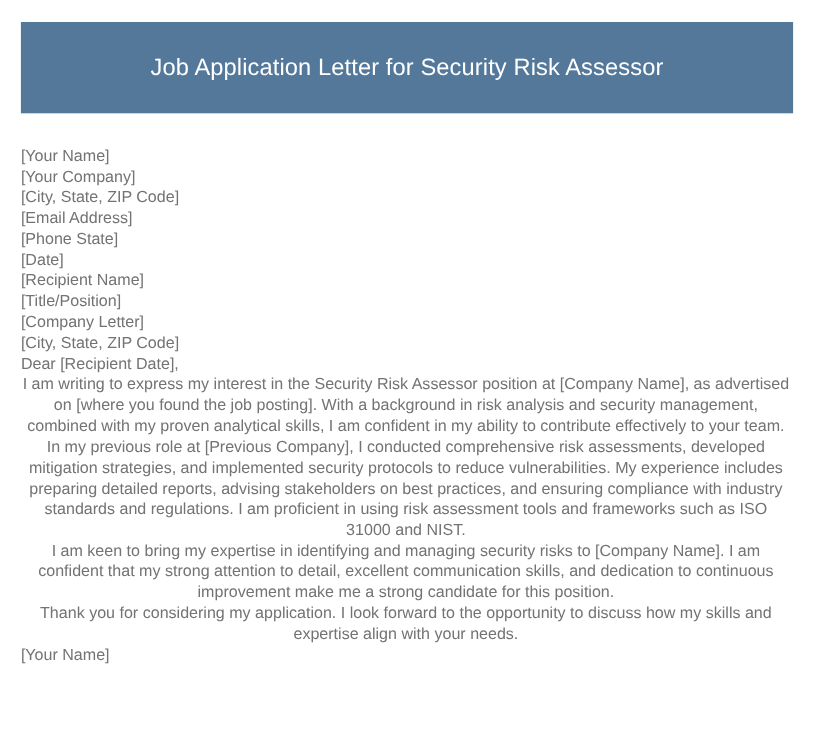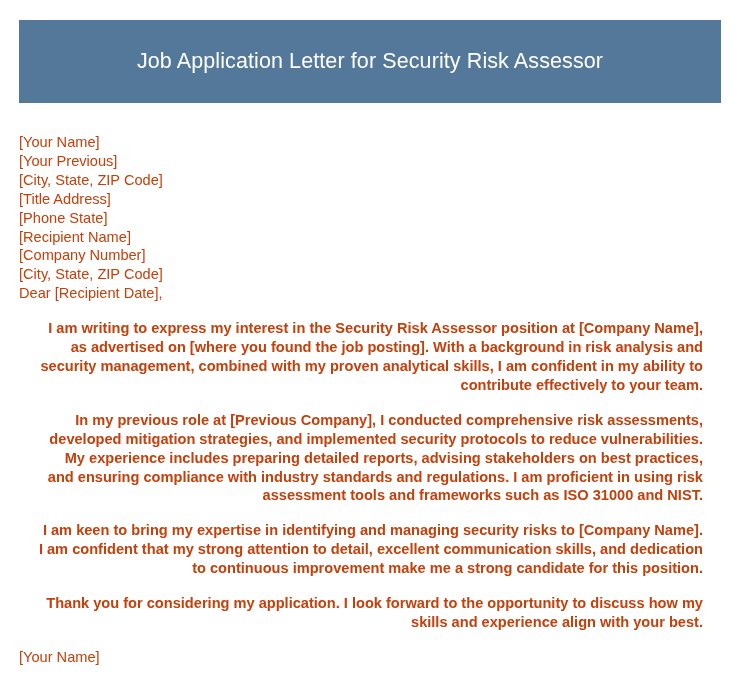--- a/index.html
+++ b/index.html
@@ -39,67 +39,68 @@
     letter-spacing: 0.1px;
     line-height: 1.2;
     text-align: right;
     white-space: nowrap;
   }
   .letter-body {
     position: absolute;
     left: 19px;
     top: 133px;
     width: 700px;
-    color: #c2410c;
+    color: #737373;
     font-family: "Liberation Sans", sans-serif;
     font-size: 14.6px;
     line-height: 18.9px;
     font-weight: 400;
   }
   .letter-line {
     margin: 0;
     padding: 0;
     white-space: pre-wrap;
   }
   .letter-para {
-    margin: 16px;
+    margin: 0;
     padding: 0;
-    text-align: right;
-    font-weight: bold;
+    text-align: center;
   }
 </style>
 </head>
 <body>
 
 <div class="page">
 
   <div class="header-banner">
     <div class="header-title">Job Application Letter for Security Risk Assessor</div>
   </div>
 
   <div class="letter-body">
 
     <div>
       <div class="letter-line">[Your Name]</div>
-      <div class="letter-line">[Your Previous]</div>
+      <div class="letter-line">[Your Company]</div>
       <div class="letter-line">[City, State, ZIP Code]</div>
-      <div class="letter-line">[Title Address]</div>
+      <div class="letter-line">[Email Address]</div>
       <div class="letter-line">[Phone State]</div>
+      <div class="letter-line">[Date]</div>
     </div>
 
     <div>
       <div class="letter-line">[Recipient Name]</div>
-      <div class="letter-line">[Company Number]</div>
+      <div class="letter-line">[Title/Position]</div>
+      <div class="letter-line">[Company Letter]</div>
       <div class="letter-line">[City, State, ZIP Code]</div>
     </div>
 
     <div class="letter-line">Dear [Recipient Date],</div>
 
     <p class="letter-para">I am writing to express my interest in the Security Risk Assessor position at [Company Name], as advertised on [where you found the job posting]. With a background in risk analysis and security management, combined with my proven analytical skills, I am confident in my ability to contribute effectively to your team.</p>
     <p class="letter-para">In my previous role at [Previous Company], I conducted comprehensive risk assessments, developed mitigation strategies, and implemented security protocols to reduce vulnerabilities. My experience includes preparing detailed reports, advising stakeholders on best practices, and ensuring compliance with industry standards and regulations. I am proficient in using risk assessment tools and frameworks such as ISO 31000 and NIST.</p>
     <p class="letter-para">I am keen to bring my expertise in identifying and managing security risks to [Company Name]. I am confident that my strong attention to detail, excellent communication skills, and dedication to continuous improvement make me a strong candidate for this position.</p>
-    <p class="letter-para">Thank you for considering my application. I look forward to the opportunity to discuss how my skills and experience align with your best.</p>
+    <p class="letter-para">Thank you for considering my application. I look forward to the opportunity to discuss how my skills and expertise align with your needs.</p>
 
     <div class="letter-line">[Your Name]</div>
 
   </div>
 
 </div>
 
 </body></html>

